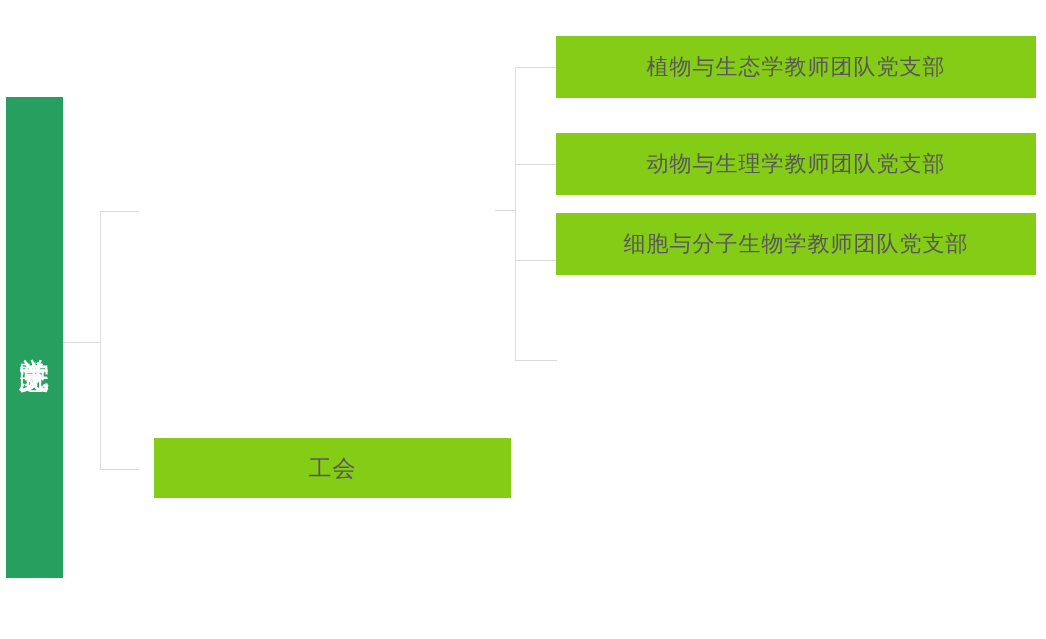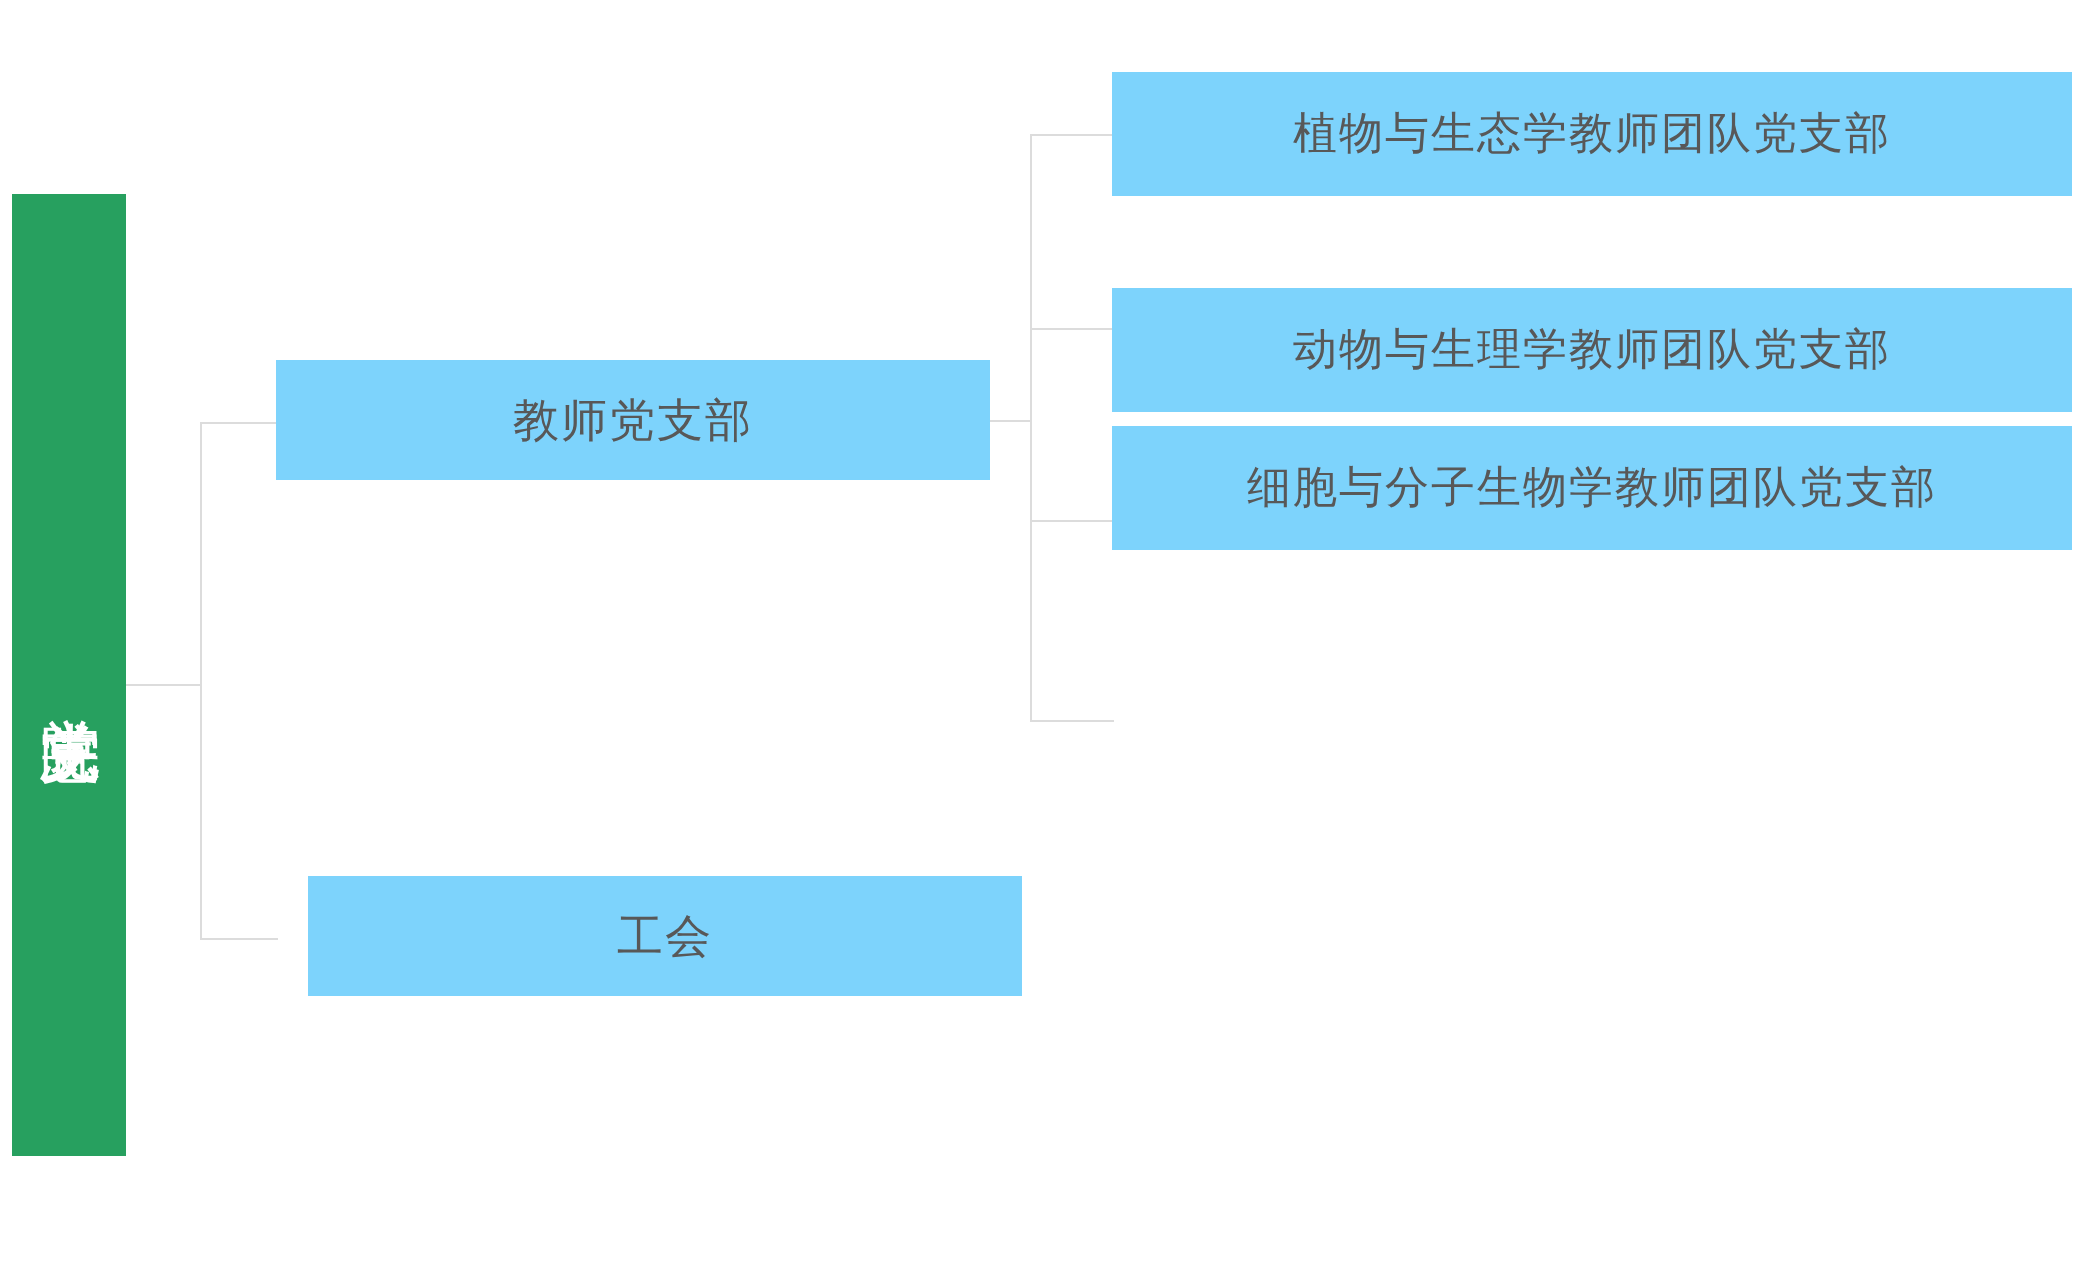--- a/index.html
+++ b/index.html
@@ -38,21 +38,21 @@
     letter-spacing: 1px;
     writing-mode: vertical-rl;
     text-orientation: upright;
     white-space: nowrap;
     font-weight: 400;
   }
 
   
   .node-box {
     position: absolute;
-    background: #7dd3fc;
+    background: #84cc16;
     display: flex;
     align-items: center;
     justify-content: center;
     box-sizing: border-box;
     color: #585858;
     font-size: 23px;
     letter-spacing: 1px;
     white-space: nowrap;
   }
 
@@ -66,21 +66,21 @@
   #node-union          { top: 438px; margin-left: 16px; }
 
   
   .lvl3 {
     left: 556px;
     width: 480px;
     height: 62px;
     font-size: 22px;
   }
   #node-plant-ecology   { top: 36px;  }
-  #node-animal-physio   { top: 144px; text-align: center; }
+  #node-animal-physio   { top: 133px; text-align: center; }
   #node-cell-molecular  { top: 213px; }
   #node-biotech-process { top: 328px; }
 
   
   .line {
     position: absolute;
     background: #dcdcdc;
   }
   .line-h { height: 1px; }
   .line-v { width: 1px; }
@@ -107,23 +107,20 @@
   <div class="line line-h" style="left:515px; top:164px; width:42px;"></div>
 
   <div class="line line-h" style="left:515px; top:260px; width:42px;"></div>
 
   <div class="line line-h" style="left:515px; top:360px; width:42px;"></div>
 
   <div class="root-node" id="node-root">
     <span class="root-label">学院党总支</span>
   </div>
 
-  <div class="node-box lvl2" id="node-teacher-branch">
-    <span>教师党支部</span>
-  </div>
 
   <div class="node-box lvl2" id="node-union">
     <span>工会</span>
   </div>
 
   <div class="node-box lvl3" id="node-plant-ecology">
     <span>植物与生态学教师团队党支部</span>
   </div>
 
   <div class="node-box lvl3" id="node-animal-physio">

